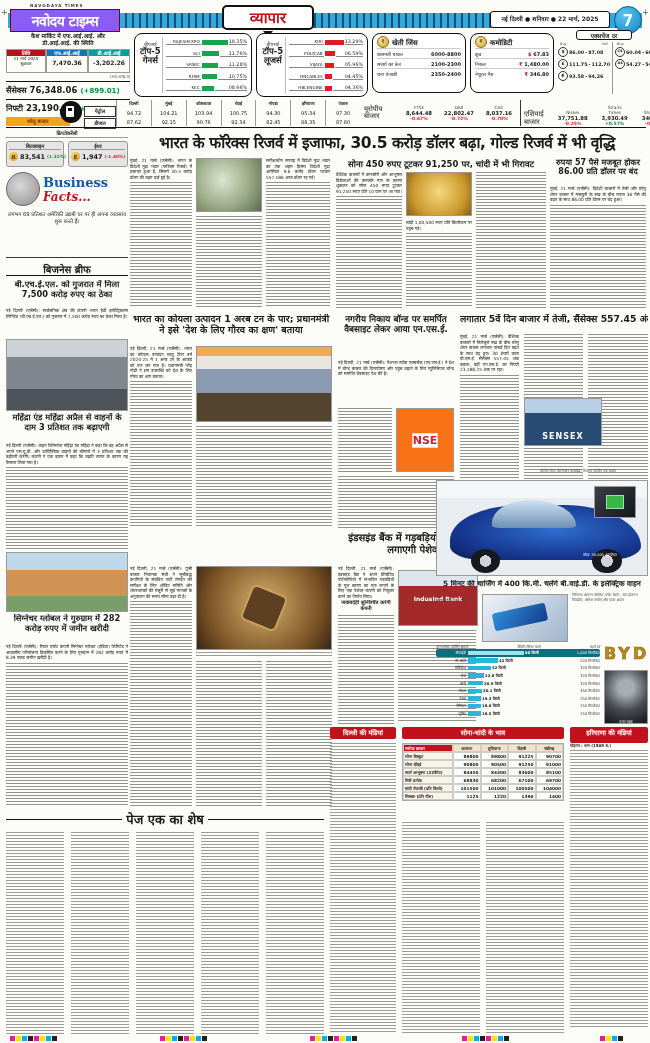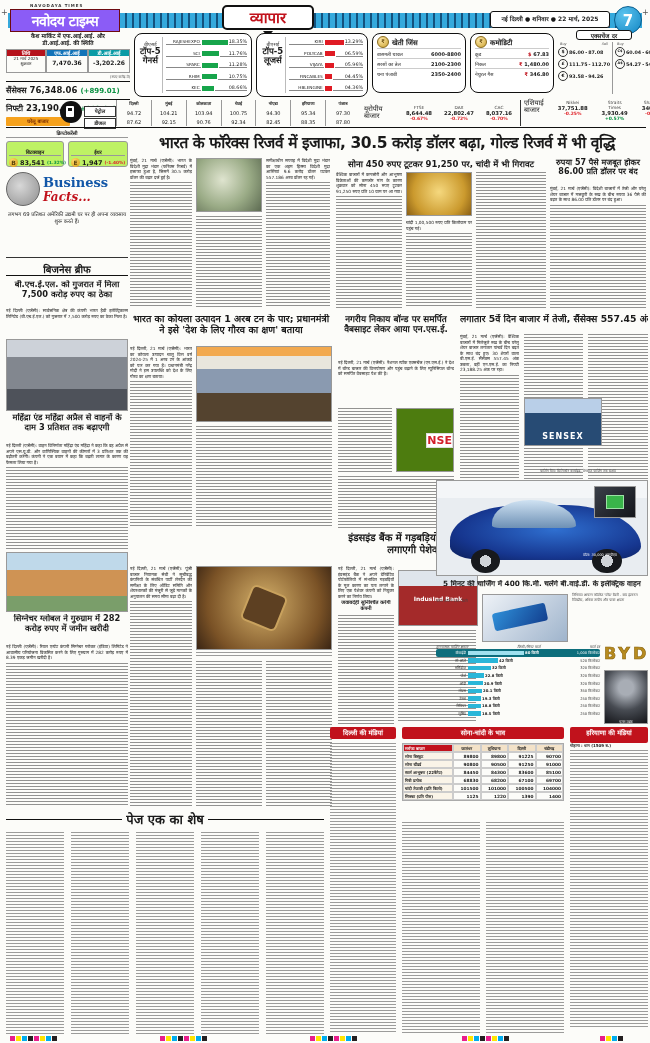--- a/index.html
+++ b/index.html
@@ -75,21 +75,21 @@
   .bd{font-size:4.3px;line-height:1.28;text-align:justify;color:#222;overflow:hidden;flex:0 0 auto;}
   .fill{flex:1 1 auto;margin-top:2px;opacity:.55;
         background-image:repeating-linear-gradient(#3c3c3c 0,#3c3c3c 1px,transparent 1px,transparent 3px);}
   .pat{opacity:.5;background-image:repeating-linear-gradient(#3c3c3c 0,#3c3c3c 1px,transparent 1px,transparent 3px);}
   .cap{font-size:3.5px;color:#444;text-align:center;overflow:hidden;}
   
   .ph{border:0.5px solid #999;overflow:hidden;}
   .ph-money{background:radial-gradient(circle at 40% 40%,#dfe4cf,#9aab86 55%,#5d6b52);}
   .ph-gold{background:radial-gradient(circle at 50% 45%,#f5d87e,#cb9a2e 65%,#8a5f14);}
   .ph-modi{background:linear-gradient(180deg,#f2a94f 0 12%,#e9e6dd 12% 30%,#8a9ab0 30% 62%,#54432f 62%);}
-  .ph-nse{background:#4d7c0f;display:flex;align-items:center;justify-content:flex-end;}
+  .ph-nse{background:#f97316;display:flex;align-items:center;justify-content:center;}
   .nselogo{background:#fff;border:1px solid #ddd;color:#d31f2b;font-weight:bold;font-size:11px;}
   .ph-sensex{background:linear-gradient(180deg,#b9cfe8 0 30%,#274b74 30%);display:flex;align-items:flex-end;justify-content:center;}
   .sxword{color:#fff;font-weight:bold;font-size:8px;letter-spacing:1px;margin-bottom:4px;}
   .ph-sebi{background:radial-gradient(circle at 50% 45%,#d4b06a,#7a5226 70%,#3a2514);display:flex;align-items:center;justify-content:center;}
   .sebioct{width:34px;height:34px;background:#5d4022;border:2px solid #c9a25e;border-radius:6px;transform:rotate(22deg);}
   .ph-indus{background:linear-gradient(180deg,#dfe5ec 0 28%,#a42a2a 28%);display:flex;align-items:center;justify-content:center;}
   .indword{color:#fff;font-weight:bold;font-size:6px;}
   .ph-cars{background:linear-gradient(180deg,#cdd2d9 0 25%,#82878f 25% 70%,#4e525a 70%);}
   .ph-sig{background:linear-gradient(180deg,#bfd9ea 0 30%,#cf9354 30% 75%,#7a9e6a 75%);}
   .ph-byd{background:linear-gradient(180deg,#f4f6f8 0 18%,#e9edf1 18%);}
@@ -118,21 +118,21 @@
   .gtbl{display:grid;grid-template-columns:50px 1fr 1fr 1fr 1fr;border:0.5px solid #aaa;font-size:4px;}
   .gtbl div{border:0.25px solid #ccc;padding:0.5px 1px;overflow:hidden;white-space:nowrap;}
   .gth{background:#c1121c;color:#fff;font-weight:bold;}
   .gch{font-weight:bold;background:#f3e2c8;text-align:center;}
   .gname{font-weight:bold;background:#faf4e8;}
   .gval{text-align:right;font-weight:bold;font-size:4.3px;}
   .p1hdr{display:flex;align-items:center;gap:4px;}
   .p1line{flex:1;border-top:1.5px solid #111;}
   .p1t{font-size:13px;font-weight:bold;white-space:nowrap;}
   
-  .cbox{border:1px solid #999;border-radius:3px;padding:7px 2px;background:#bef264;}
+  .cbox{border:1px solid #999;border-radius:3px;padding:1px 2px;background:#e5e5e5;}
   .ctit{font-size:5px;font-weight:bold;text-align:center;border-bottom:0.5px solid #999;}
   .crow{display:flex;align-items:center;gap:2px;margin-top:2px;}
   .cico{width:9px;height:9px;border-radius:50%;background:radial-gradient(circle at 35% 30%,#ffd96b,#d59a12);color:#5d430a;
         font-size:6px;line-height:9px;text-align:center;font-weight:bold;flex:0 0 auto;}
   .cval{font-size:6.5px;font-weight:bold;}
   .cchg{font-size:4.3px;font-weight:bold;}
   .brain{width:32px;height:32px;border-radius:50%;background:radial-gradient(circle at 40% 40%,#d8d8d8,#8f8f8f);border:1px solid #666;flex:0 0 auto;}
   .bfb{color:#1257a8;font-size:13px;font-weight:bold;font-family:"DejaVu Serif","Liberation Serif",serif;}
   .bff{color:#c1121c;font-size:12px;font-style:italic;font-weight:bold;font-family:"DejaVu Serif","Liberation Serif",serif;}
   .factxt{font-size:5.3px;line-height:1.3;text-align:center;}
@@ -398,21 +398,21 @@
         <div class="min">DAX</div>
         <div class="miv">22,802.47</div>
         <div class="mic rd2">-0.72%</div>
       </div>
     <div class="micol">
         <div class="min">CAC</div>
         <div class="miv">8,037.16</div>
         <div class="mic rd2">-0.70%</div>
       </div>
   </div>
-  <div class="a" style="left:520px;top:100px;width:128px;height:26px;display:flex;gap:14px;align-items:flex-start;border-left:1.5px solid #333;padding-left:3px">
+  <div class="a" style="left:520px;top:100px;width:128px;height:26px;display:flex;gap:14px;align-items:flex-end;border-left:1.5px solid #333;padding-left:3px">
     <div class="mktt" style="width:30px">एशियाई बाजार</div>
     <div class="micol">
         <div class="min">Nikkei</div>
         <div class="miv">37,751.88</div>
         <div class="mic rd2">-0.25%</div>
       </div>
     <div class="micol">
         <div class="min">Straits Times</div>
         <div class="miv">3,930.49</div>
         <div class="mic grn">+0.57%</div>

